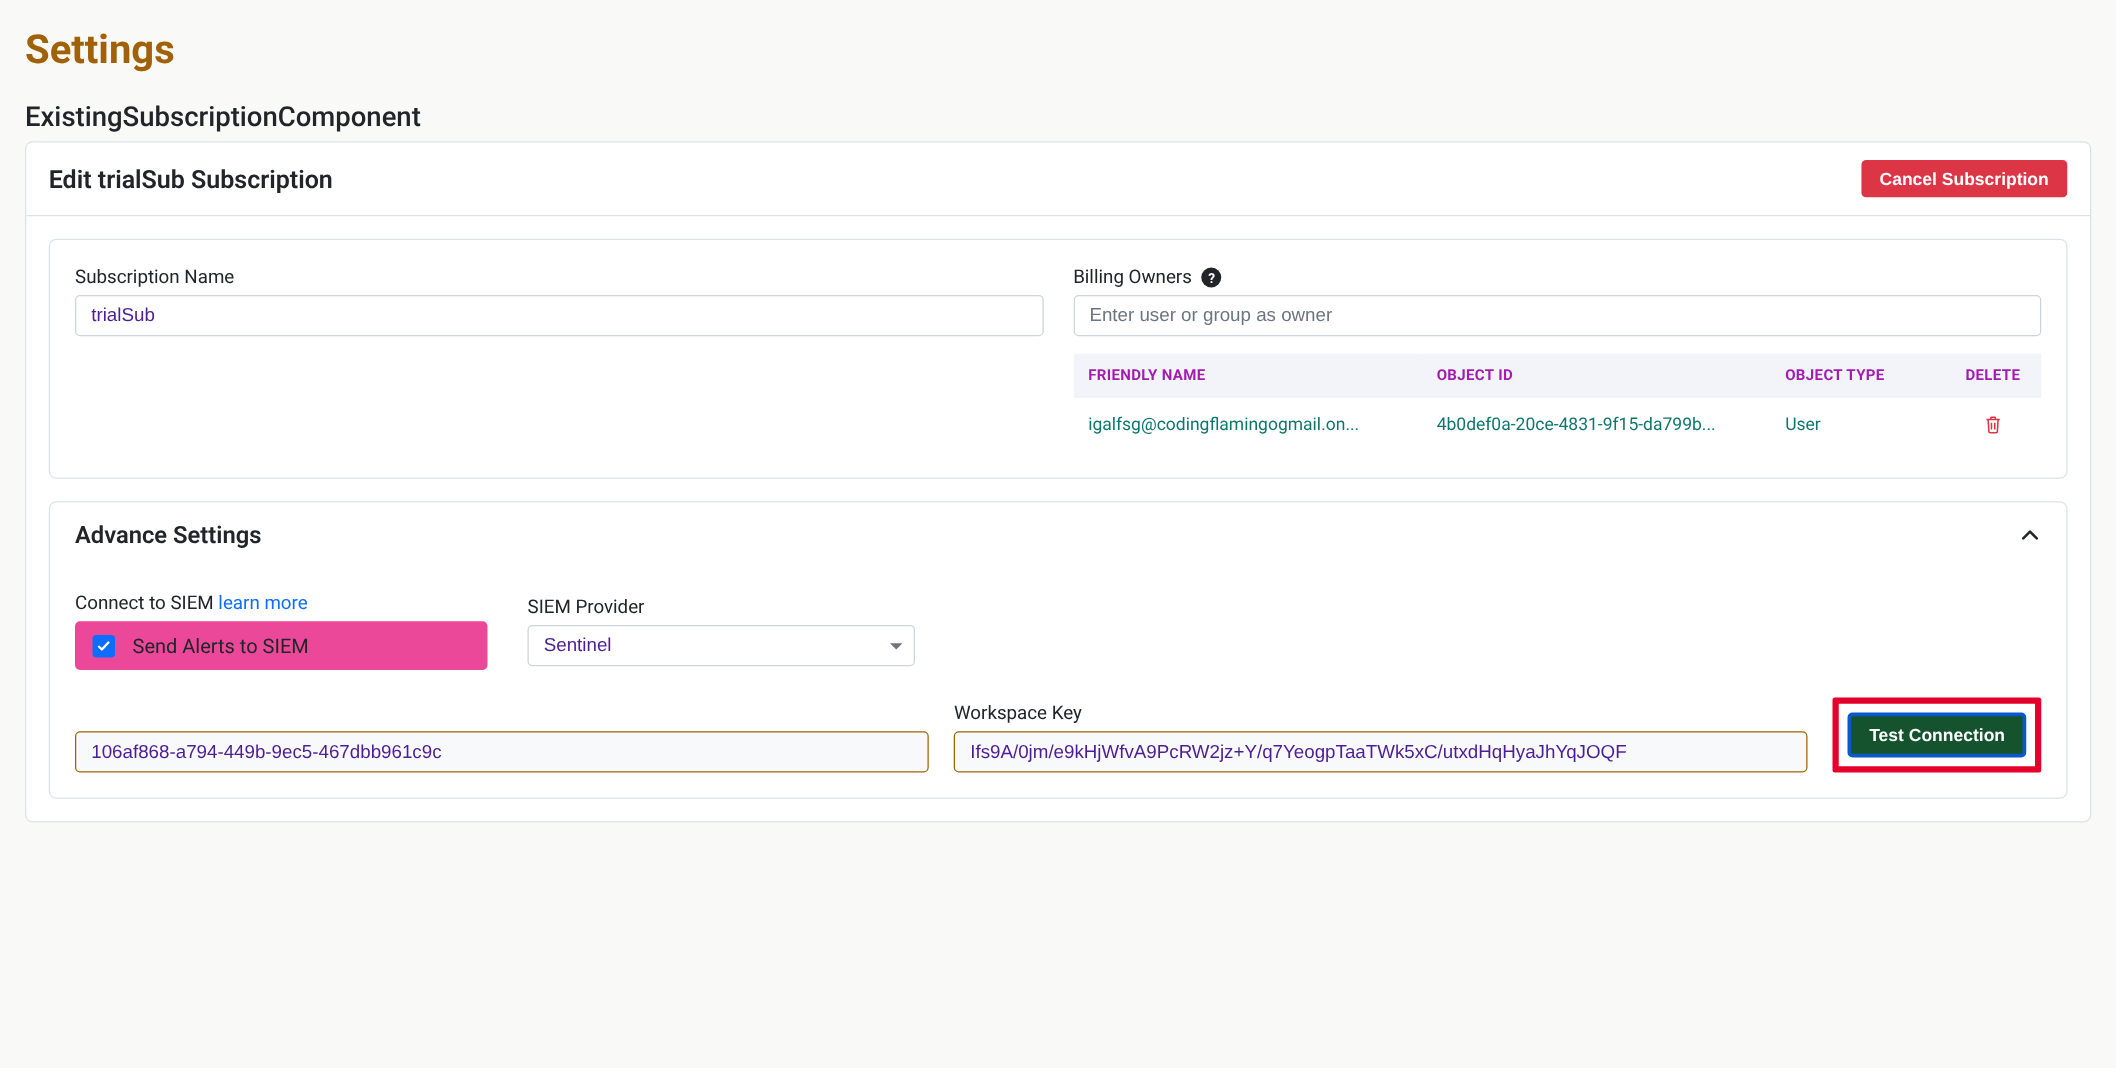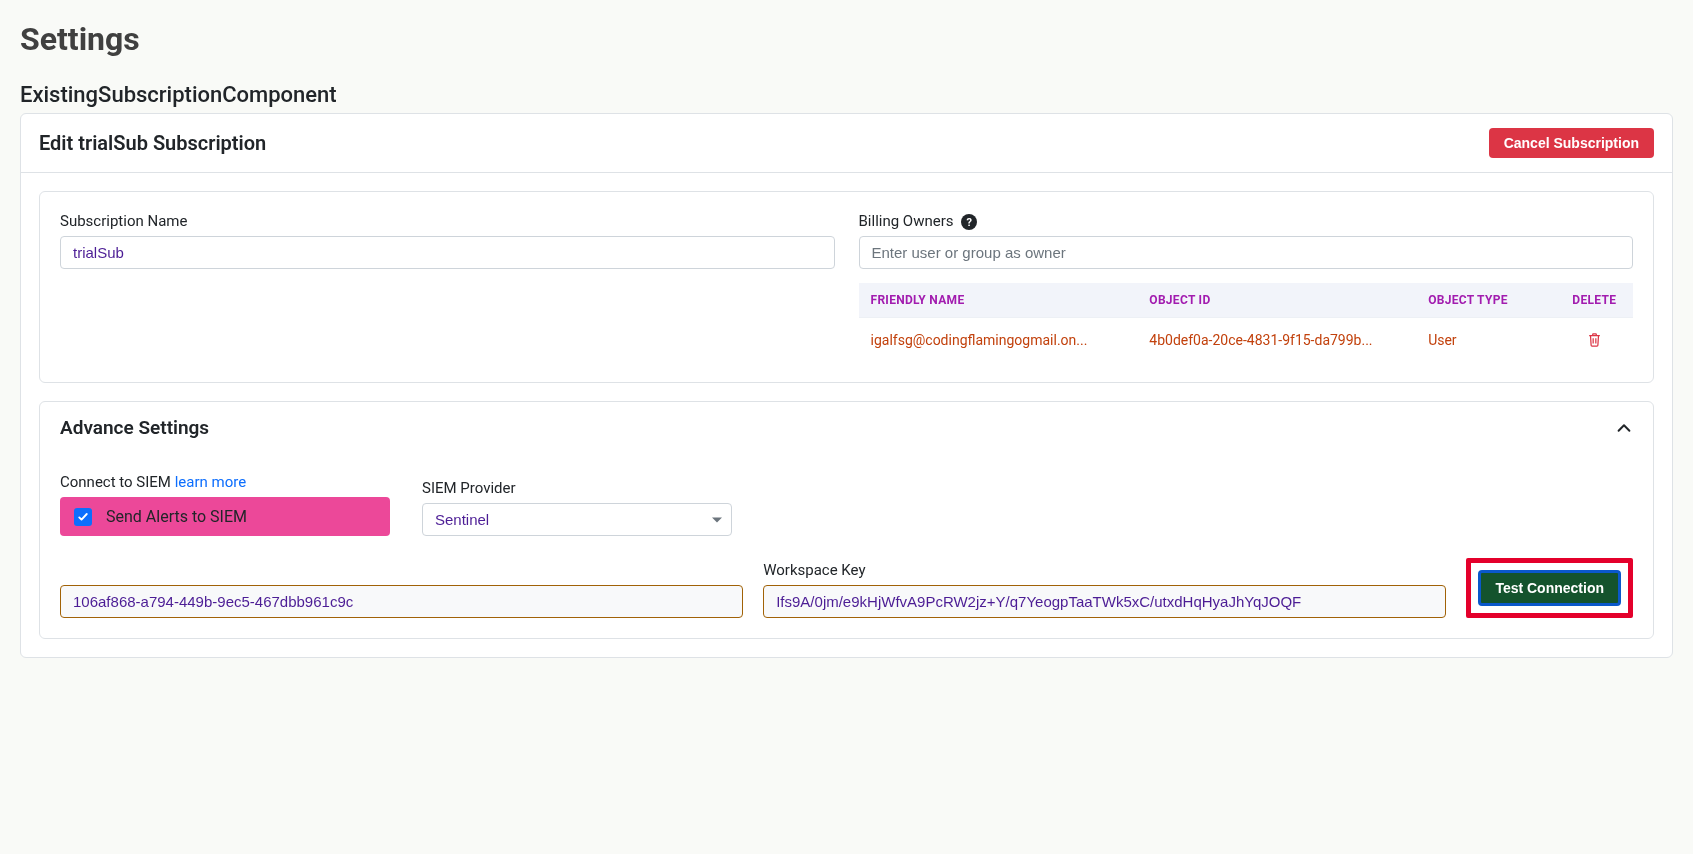--- a/index.html
+++ b/index.html
@@ -7,21 +7,21 @@
       margin: 0;
       padding: 20px;
       font-family: -apple-system, BlinkMacSystemFont, "Segoe UI", Roboto, "Helvetica Neue", Arial, sans-serif;
       background: #f9faf7;
       color: #212529;
     }
     h1.page-title {
       font-size: 32px;
       font-weight: 700;
       margin: 0 0 24px 0;
-      color: #404040;
+      color: #a16207;
     }
     h2.subtitle {
       font-size: 22px;
       font-weight: 500;
       margin: 0 0 6px 0;
     }
     .card {
       background: #fff;
       border: 1px solid #dee2e6;
       border-radius: 6px;
@@ -125,21 +125,21 @@
       text-align: left;
       padding: 10px 12px;
       font-size: 12px;
       font-weight: 700;
       color: #a21caf;
       letter-spacing: 0.3px;
     }
     table.owners-table tbody td {
       padding: 12px 12px;
       border-top: 1px solid #edf0f5;
-      color: #c2410c;
+      color: #0f766e;
       white-space: nowrap;
       overflow: hidden;
       text-overflow: ellipsis;
       max-width: 0;
     }
     .trash-btn {
       background: none;
       border: none;
       cursor: pointer;
       padding: 2px;
@@ -159,21 +159,21 @@
       align-items: center;
       padding: 14px 20px;
       cursor: pointer;
     }
     .adv-title {
       font-size: 19px;
       font-weight: 600;
       margin: 0;
     }
     .adv-body { padding: 20px; }
-    .siem-row { display: flex; gap: 32px; align-items: flex-end; }
+    .siem-row { display: flex; gap: 32px; align-items: center; }
     .siem-label-group { flex: 0 0 330px; }
     .siem-connect-label {
       font-size: 15px;
       margin-bottom: 6px;
     }
     .learn-more { color: #0d6efd; cursor: pointer; }
     .siem-check-wrap {
       background: #ec4899;
       border-radius: 4px;
       padding: 10px 14px;

